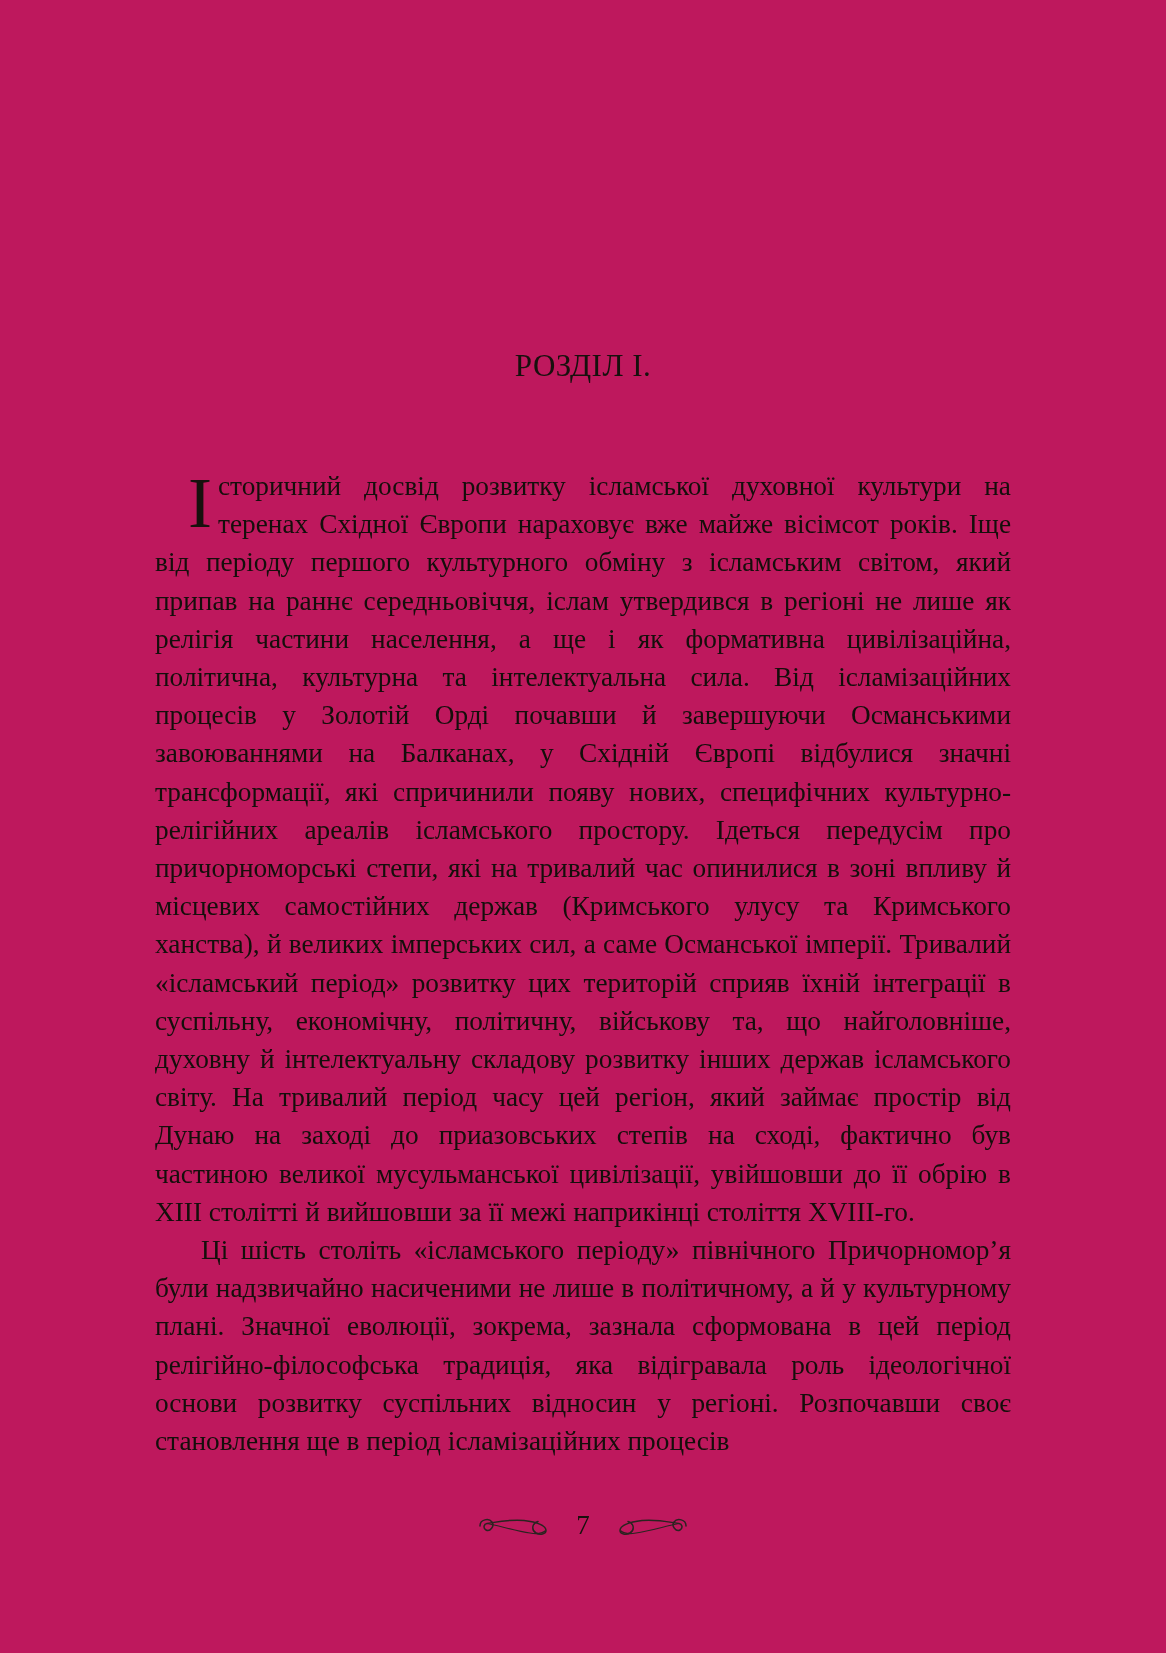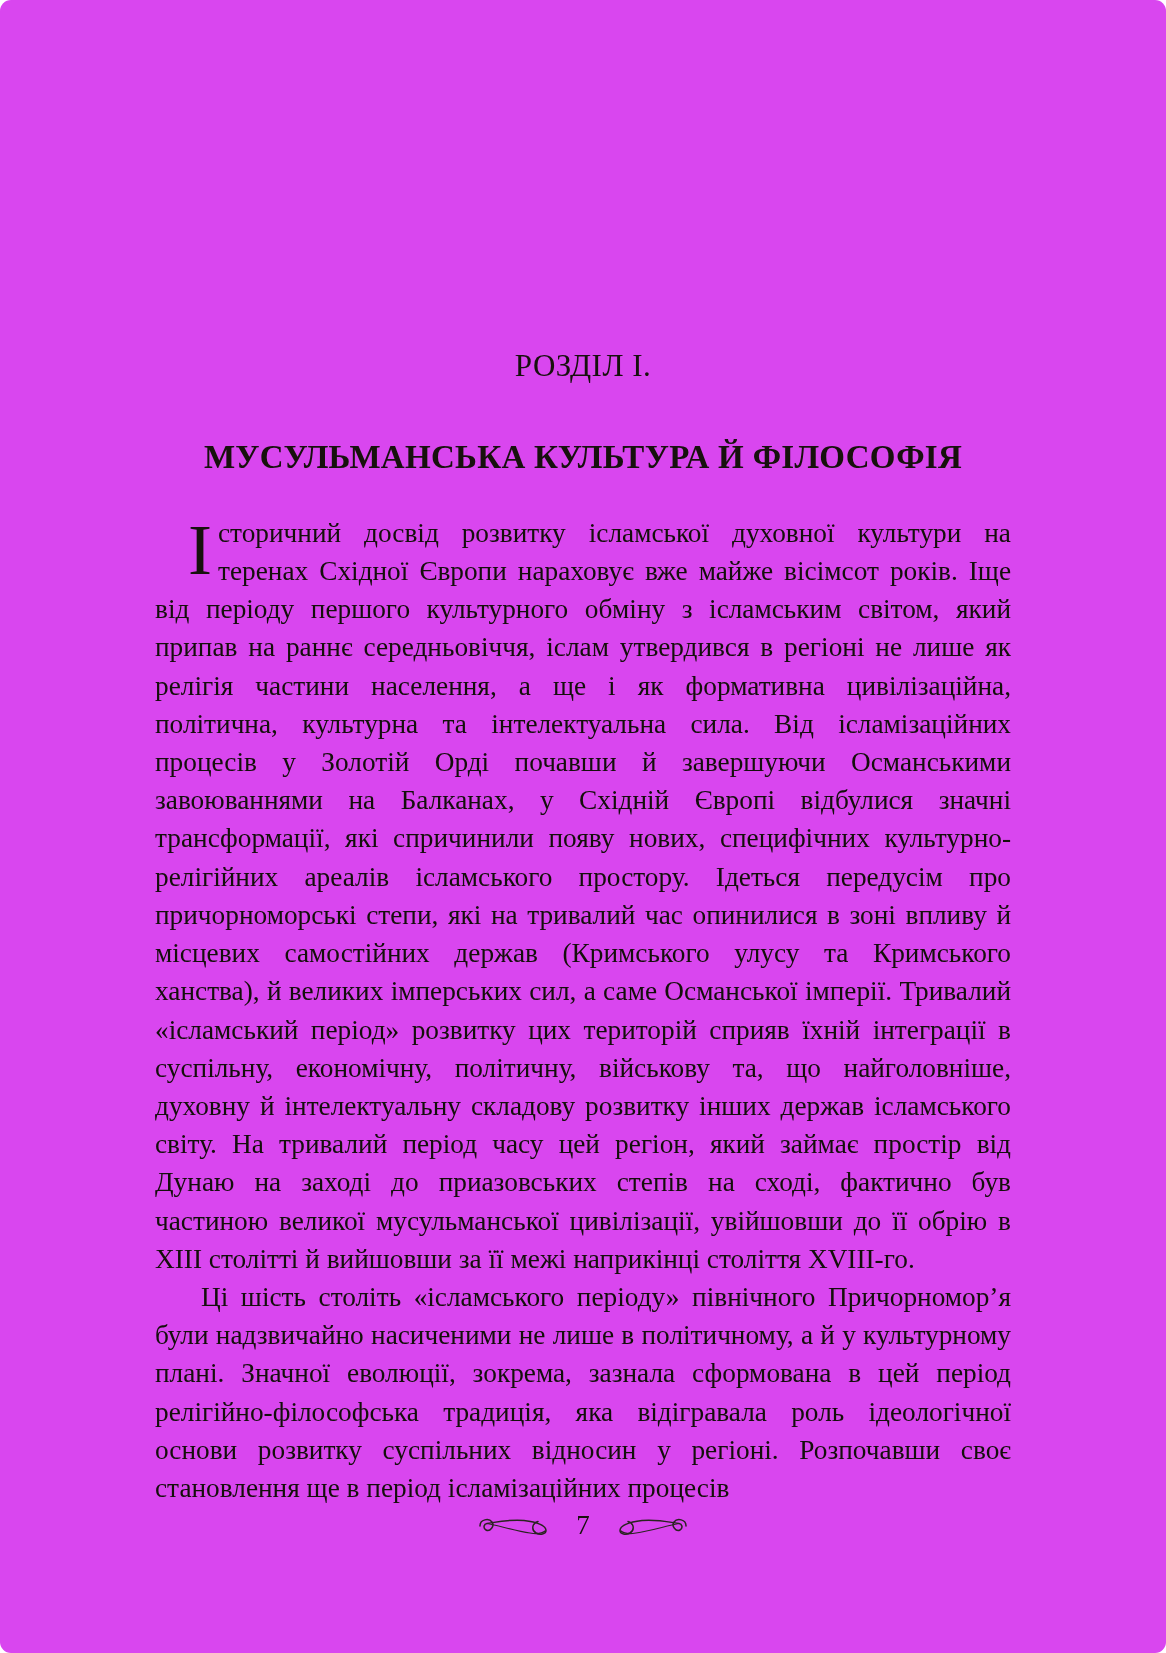--- a/index.html
+++ b/index.html
@@ -13,22 +13,21 @@
     height: 1653px;
     position: relative;
     font-family: "Liberation Serif", "DejaVu Serif", serif;
     color: #120d0a;
     overflow: hidden;
   }
 
   .page {
     position: absolute;
     inset: 0;
-    background: #d946ef;
-    border-radius: 11px;
+    background: #be185d;
   }
 
   .content {
     position: absolute;
     left: 155px;
     top: 0;
     width: 856px;
   }
 
   
@@ -117,21 +116,20 @@
 </head>
 <body>
 
 <div class="page">
 
   <div class="content">
 
     <h1 class="chapter-label">РОЗДІЛ I.</h1>
 
     <h2 class="chapter-title">
-      <span class="title-line">МУСУЛЬМАНСЬКА КУЛЬТУРА Й ФІЛОСОФІЯ</span>
     </h2>
 
     <div class="body-text">
 
       <p class="para first-para">
         <span class="dropcap">І</span><span>сторичний досвід розвитку ісламської духовної культури на теренах Східної Європи нараховує вже майже вісімсот років. Іще від періоду першого культурного обміну з ісламським світом, який припав на раннє середньовіччя, іслам утвердився в регіоні не лише як релігія частини населення, а ще і як формативна цивілізаційна, політична, культурна та інтелектуальна сила. Від ісламізаційних процесів у Золотій Орді почавши й завершуючи Османськими завоюваннями на Балканах, у Східній Європі відбулися значні трансформації, які спричинили появу нових, специфічних культурно-релігійних ареалів ісламського простору. Ідеться передусім про причорноморські степи, які на тривалий час опинилися в зоні впливу й місцевих самостійних держав (Кримського улусу та Кримського ханства), й великих імперських сил, а саме Османської імперії. Тривалий «ісламський період» розвитку цих територій сприяв їхній інтеграції в суспільну, економічну, політичну, військову та, що найголовніше, духовну й інтелектуальну складову розвитку інших держав ісламського світу. На тривалий період часу цей регіон, який займає простір від Дунаю на заході до приазовських степів на сході, фактично був частиною великої мусульманської цивілізації, увійшовши до її обрію в XIII столітті й вийшовши за її межі наприкінці століття XVIII-го.</span>
       </p>
 
       <p class="para">Ці шість століть «ісламського періоду» північного Причорномор’я були надзвичайно насиченими не лише в політичному, а й у культурному плані. Значної еволюції, зокрема, зазнала сформована в цей період релігійно-філософська традиція, яка відігравала роль ідеологічної основи розвитку суспільних відносин у регіоні. Розпочавши своє становлення ще в період ісламізаційних процесів</p>
 

